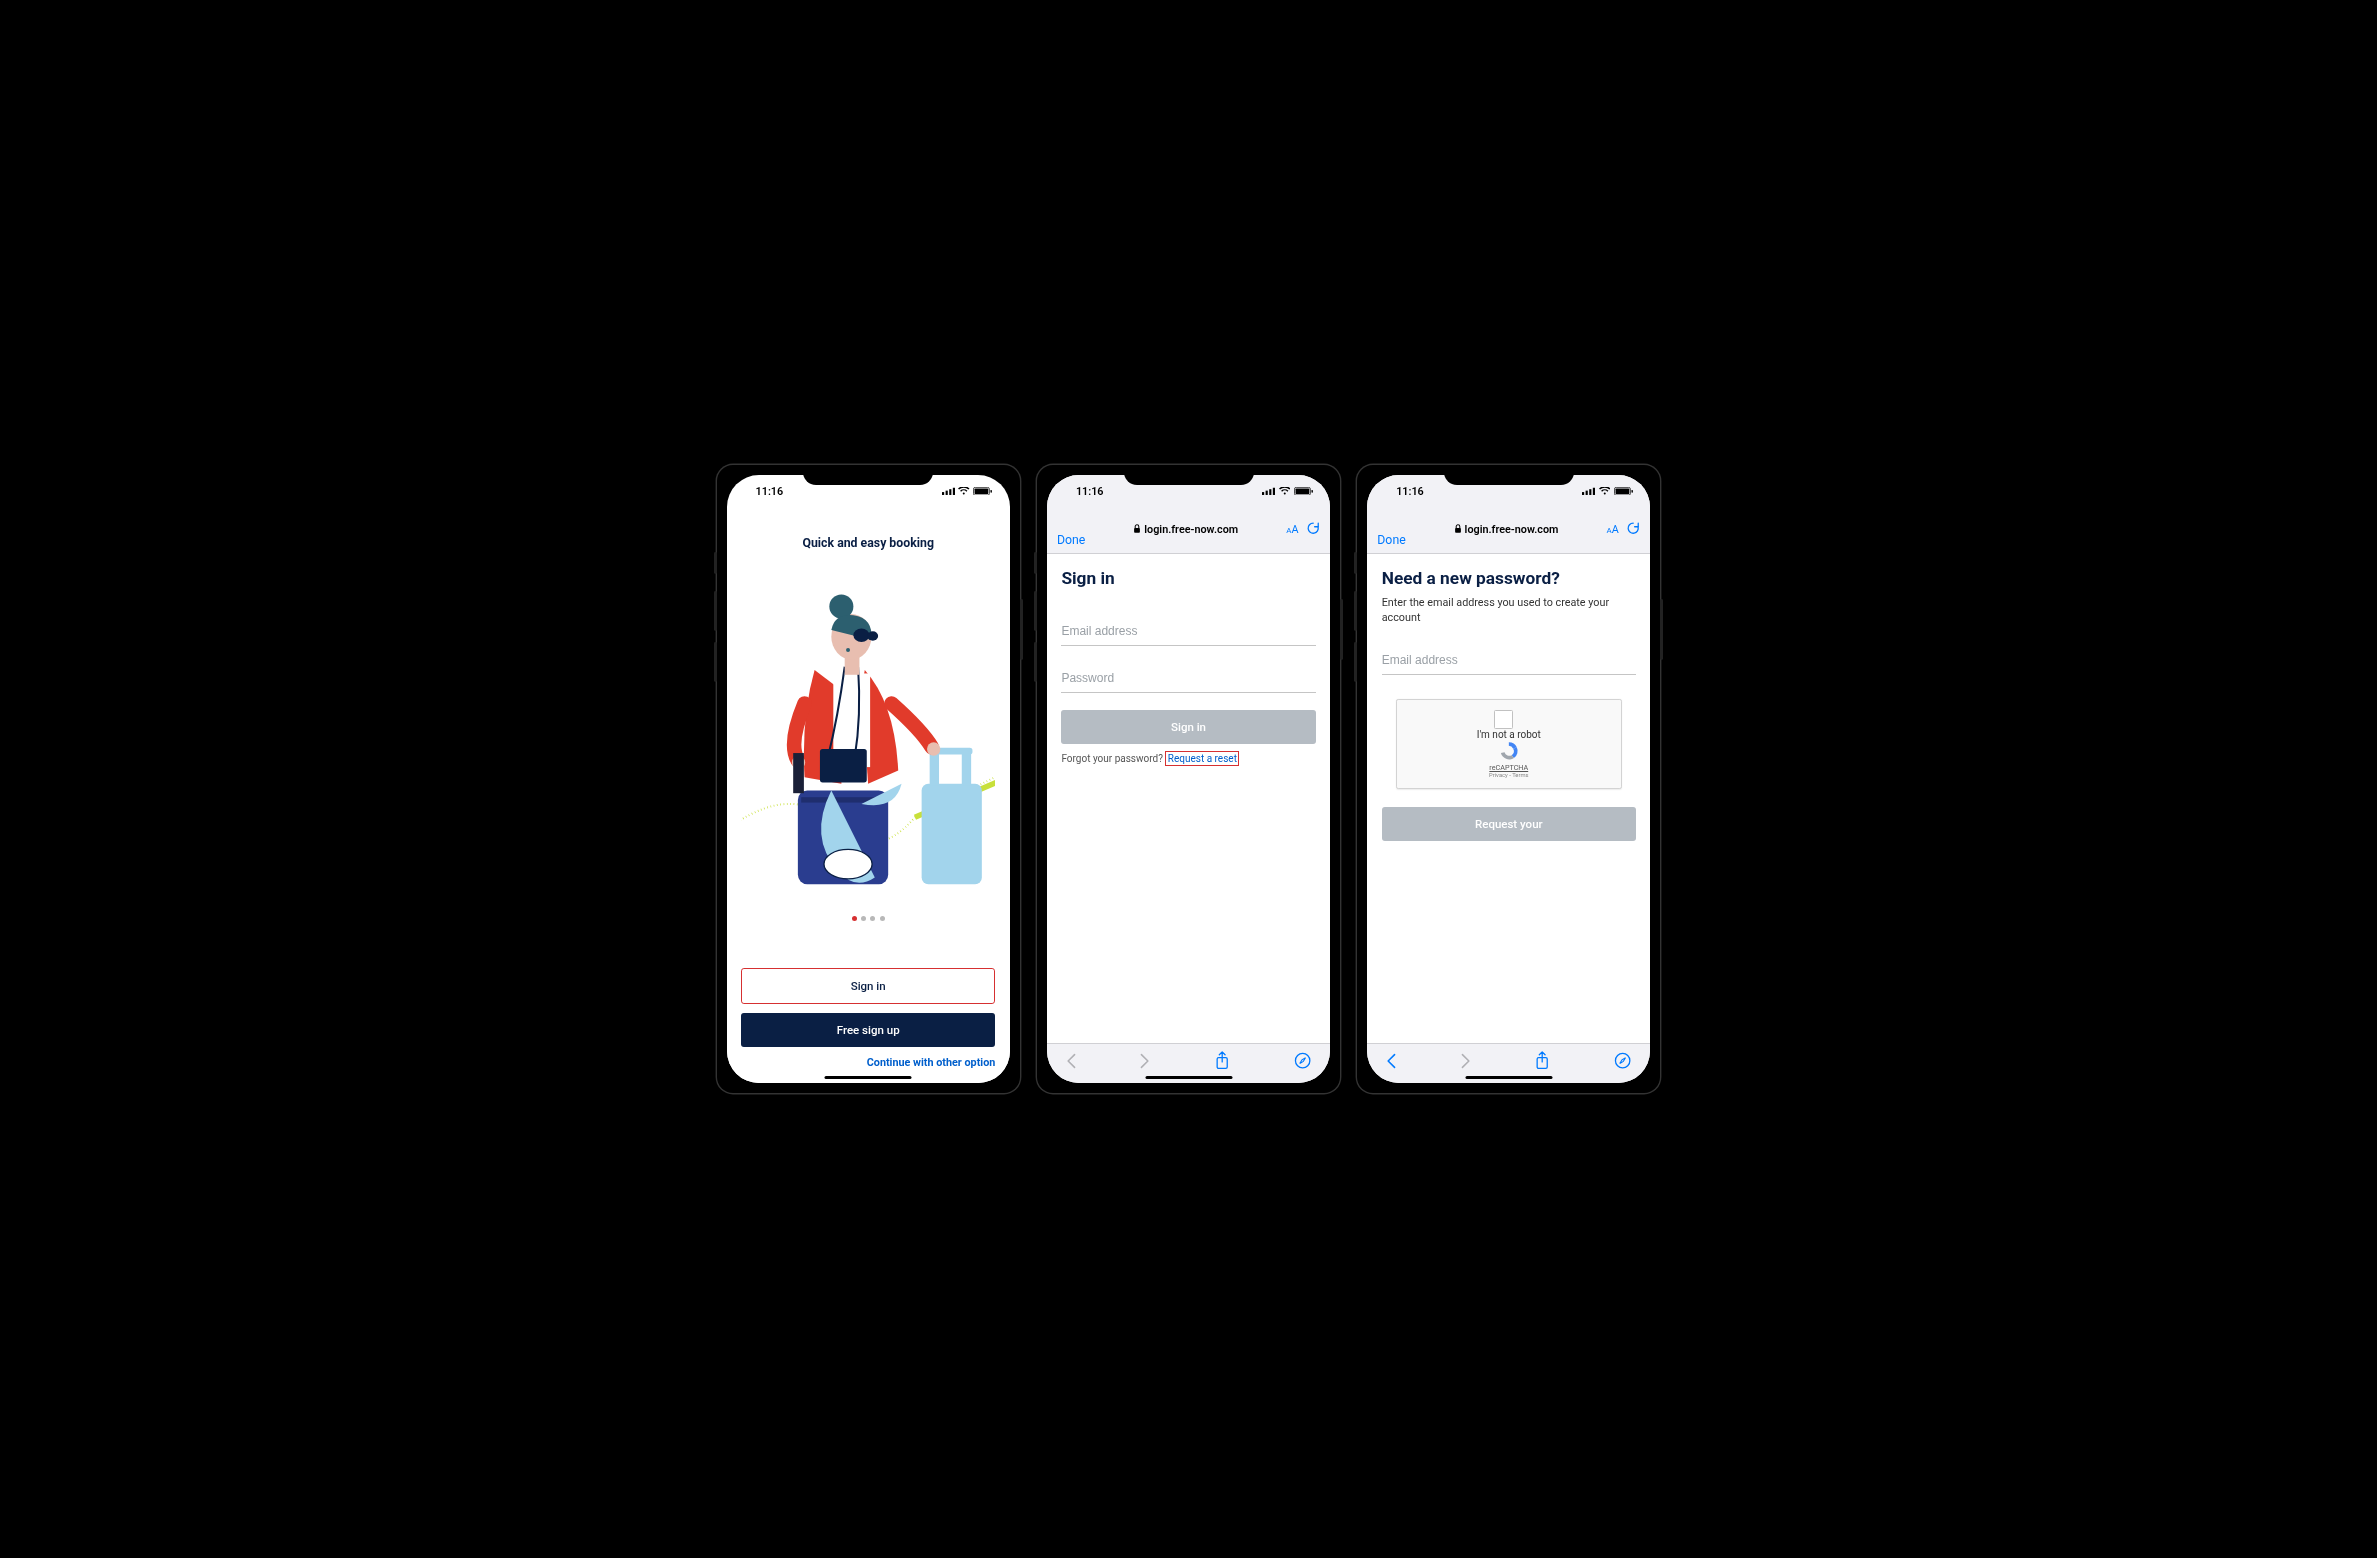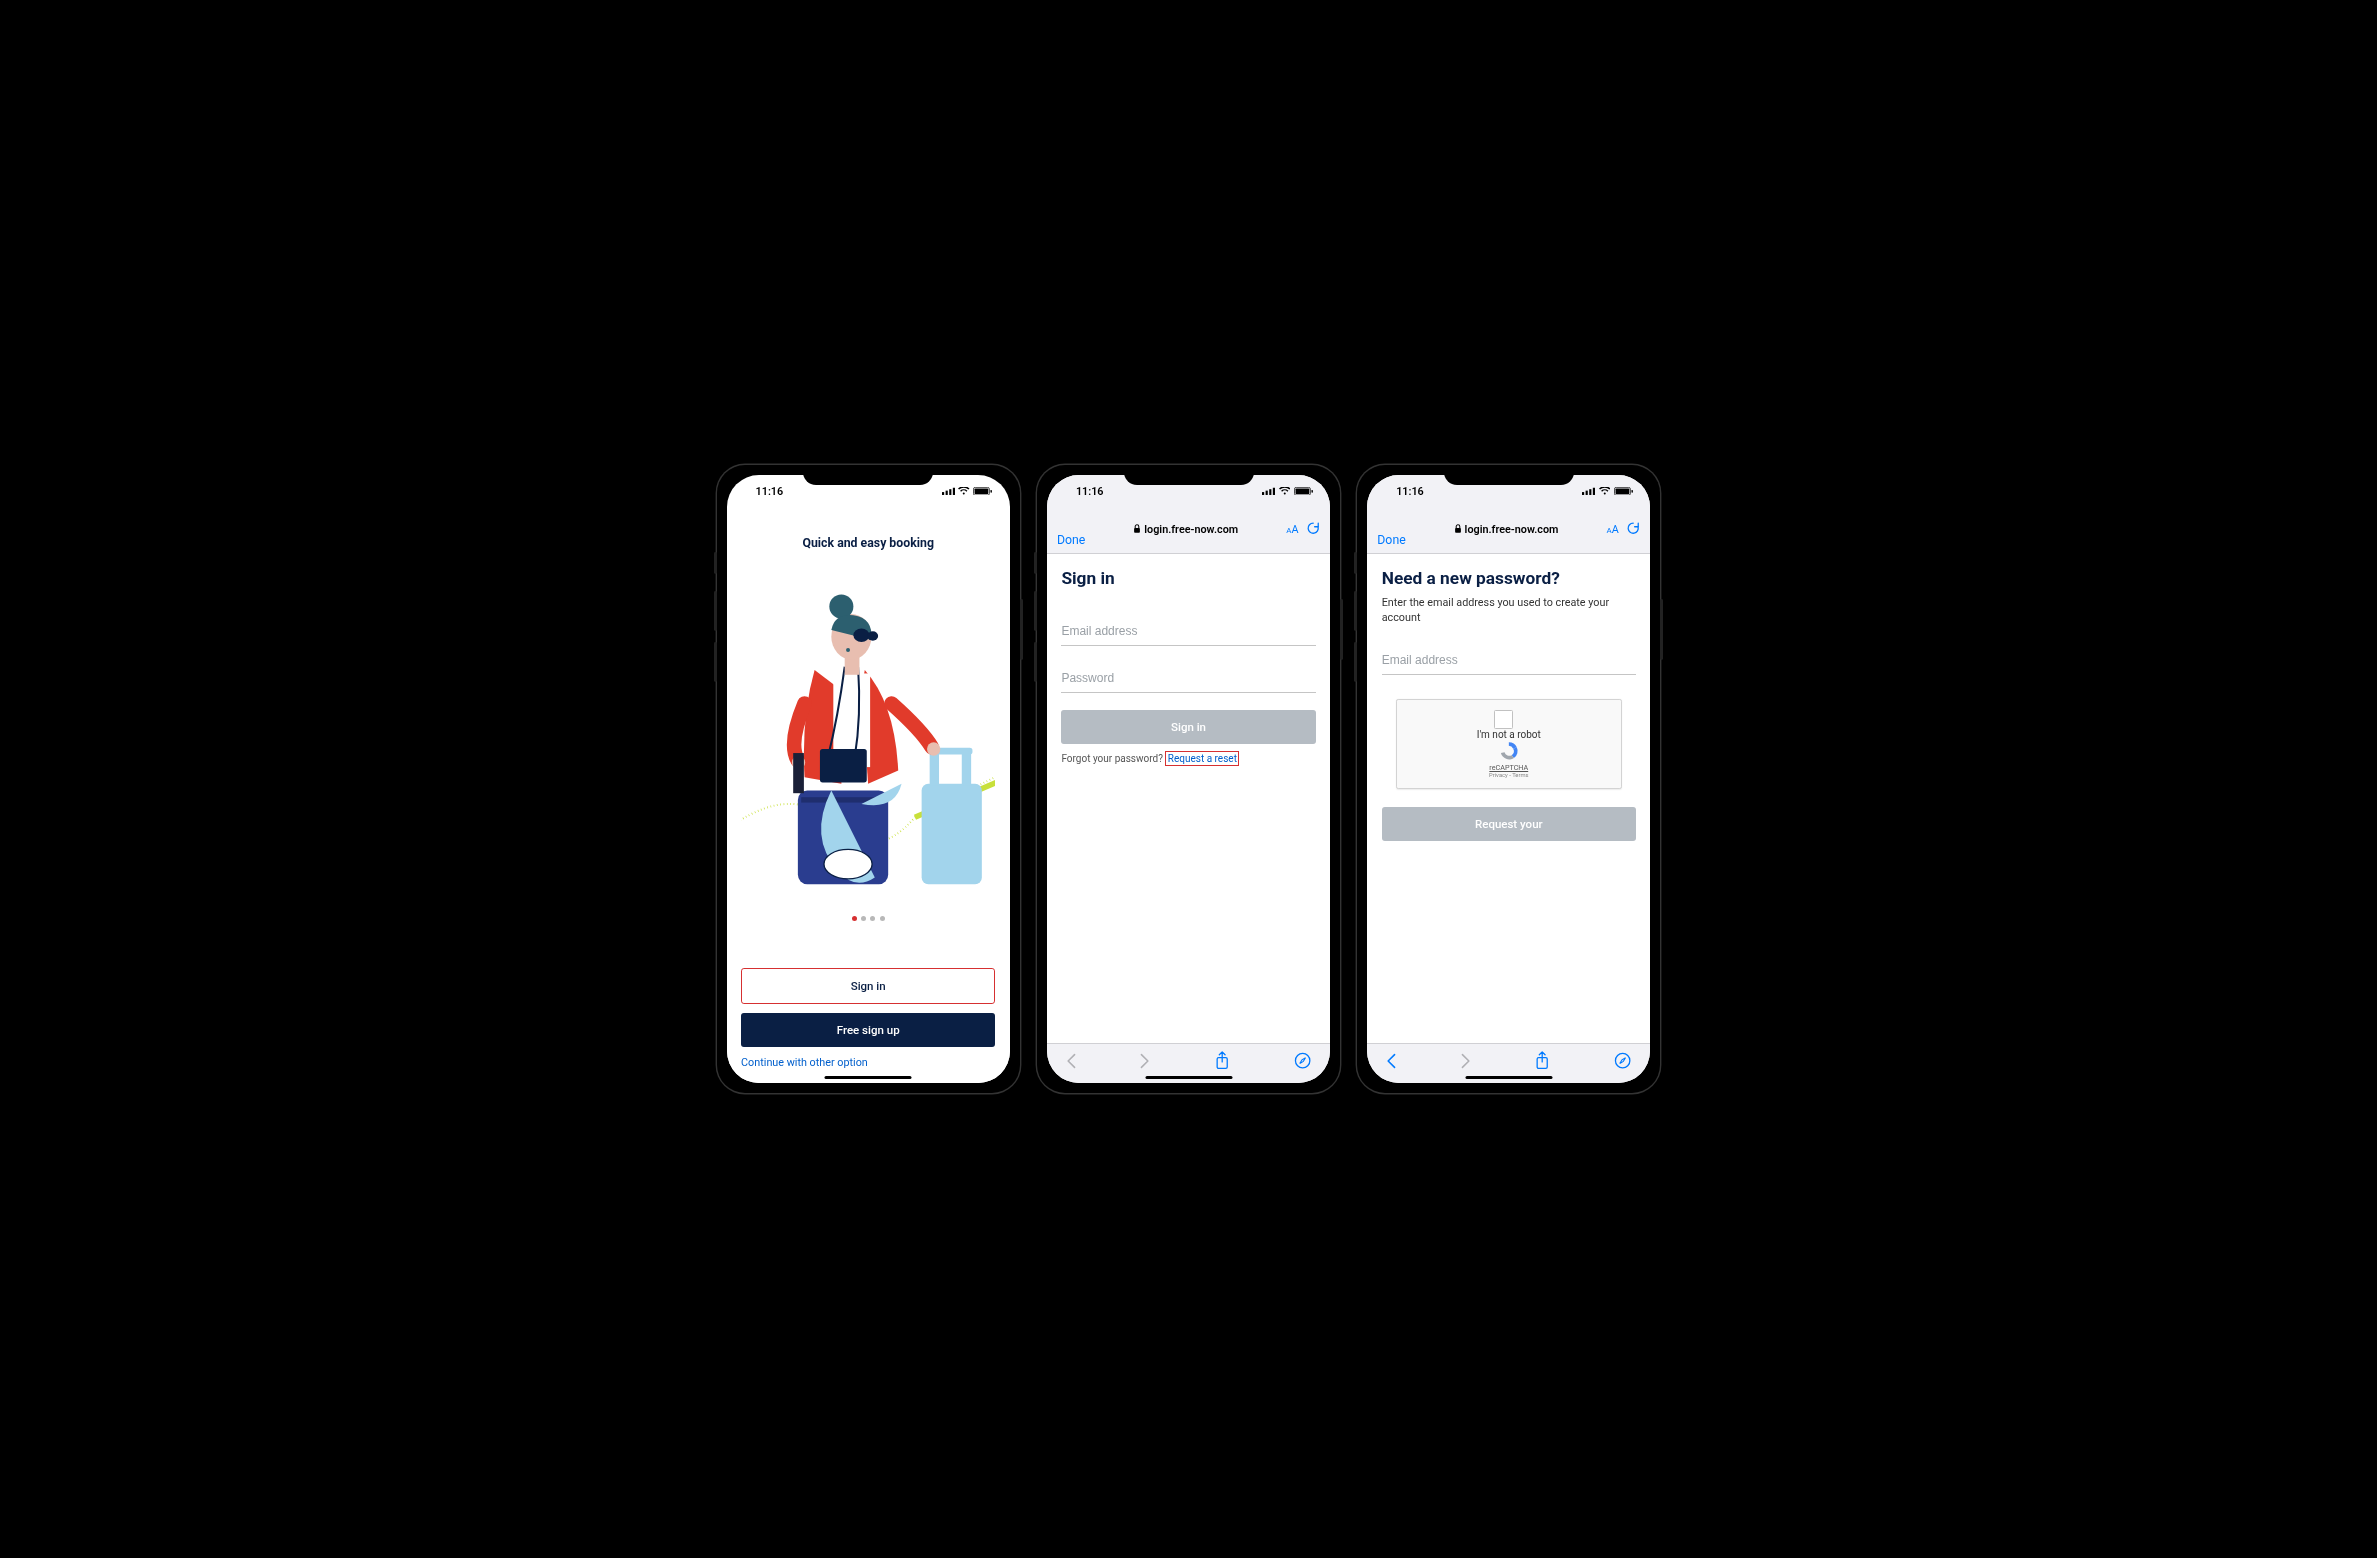--- a/index.html
+++ b/index.html
@@ -10,21 +10,21 @@
     justify-content: center;
     align-items: center;
     min-height: 100vh;
     padding: 14.4px;
     gap: 17.3px;
   }
   .phone {
     width: 303px;
     height: 628px;
     background: #000;
-    border-radius: 28px;
+    border-radius: 16px;
     padding: 10px;
     position: relative;
     box-shadow: 0 0 0 1.4px #333;
   }
   .phone::before {
     content: "";
     position: absolute;
     top: 0;
     left: 50%;
     transform: translateX(-50%);
@@ -95,21 +95,21 @@
     text-align: center;
     font-size: 11.5px;
     font-weight: 500;
     border-radius: 2.9px;
     margin-bottom: 8.7px;
     cursor: pointer;
   }
   .btn-outline { background: #fff; border: 0.7px solid #ccc; color: #0a1f44; }
   .btn-dark { background: #0a1f44; color: #fff; border: none; }
   .btn-grey { background: #b5bcc3; color: #fff; border: none; font-weight: 500; }
-  .btn-link-center { text-align: left; color: #005fcc; font-weight: 400; font-size: 10.8px; margin-top: 8.7px; }
+  .btn-link-center { text-align: right; color: #005fcc; font-weight: 700; font-size: 10.8px; margin-top: 8.7px; }
   .highlight-red { border: 1.4px solid #d63031 !important; }
   .h1-navy { font-size: 17.3px; font-weight: 700; color: #0a1f44; margin-bottom: 7.2px; }
   .subtext { font-size: 10.8px; color: #333; margin-bottom: 20px; line-height: 1.4; }
   .input-line {
     width: 100%;
     border: none;
     border-bottom: 0.7px solid #c5c5c5;
     padding: 7.2px 0;
     font-size: 12px;
     margin-bottom: 17.3px;

